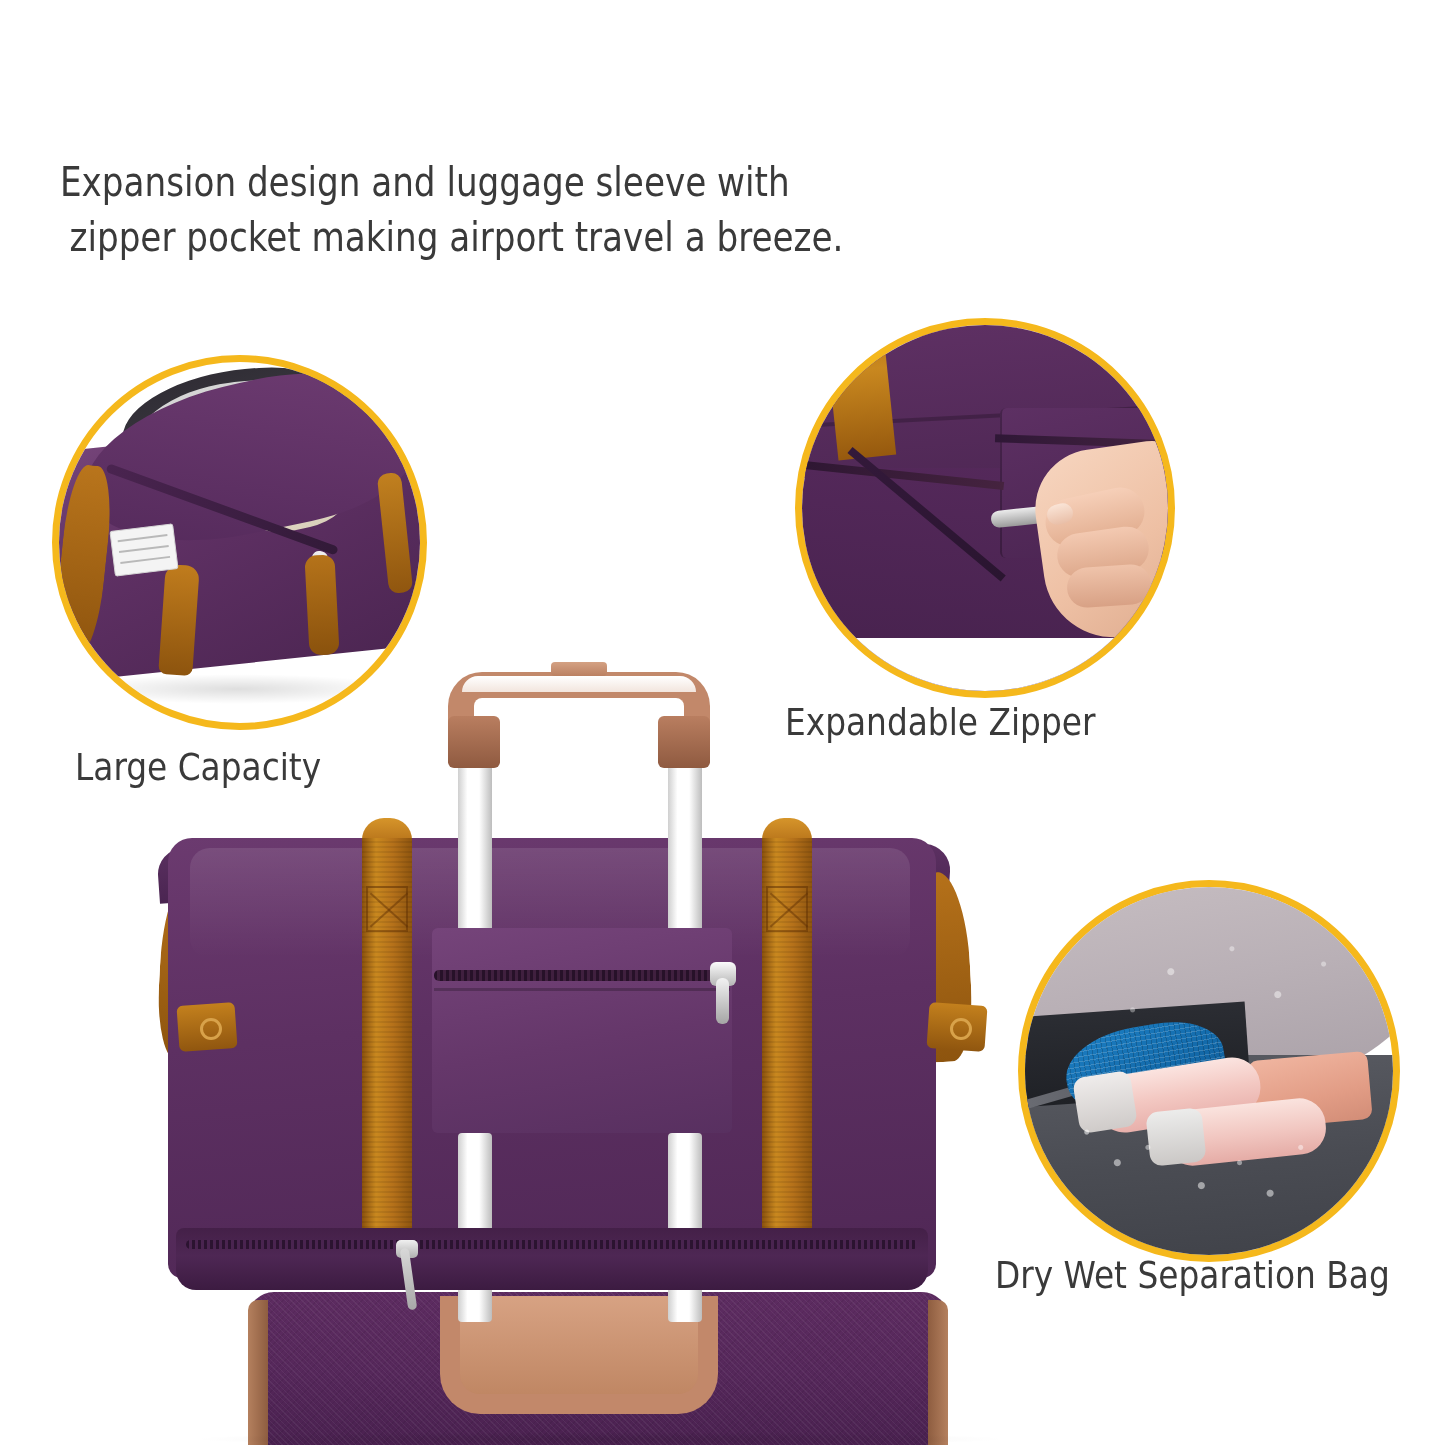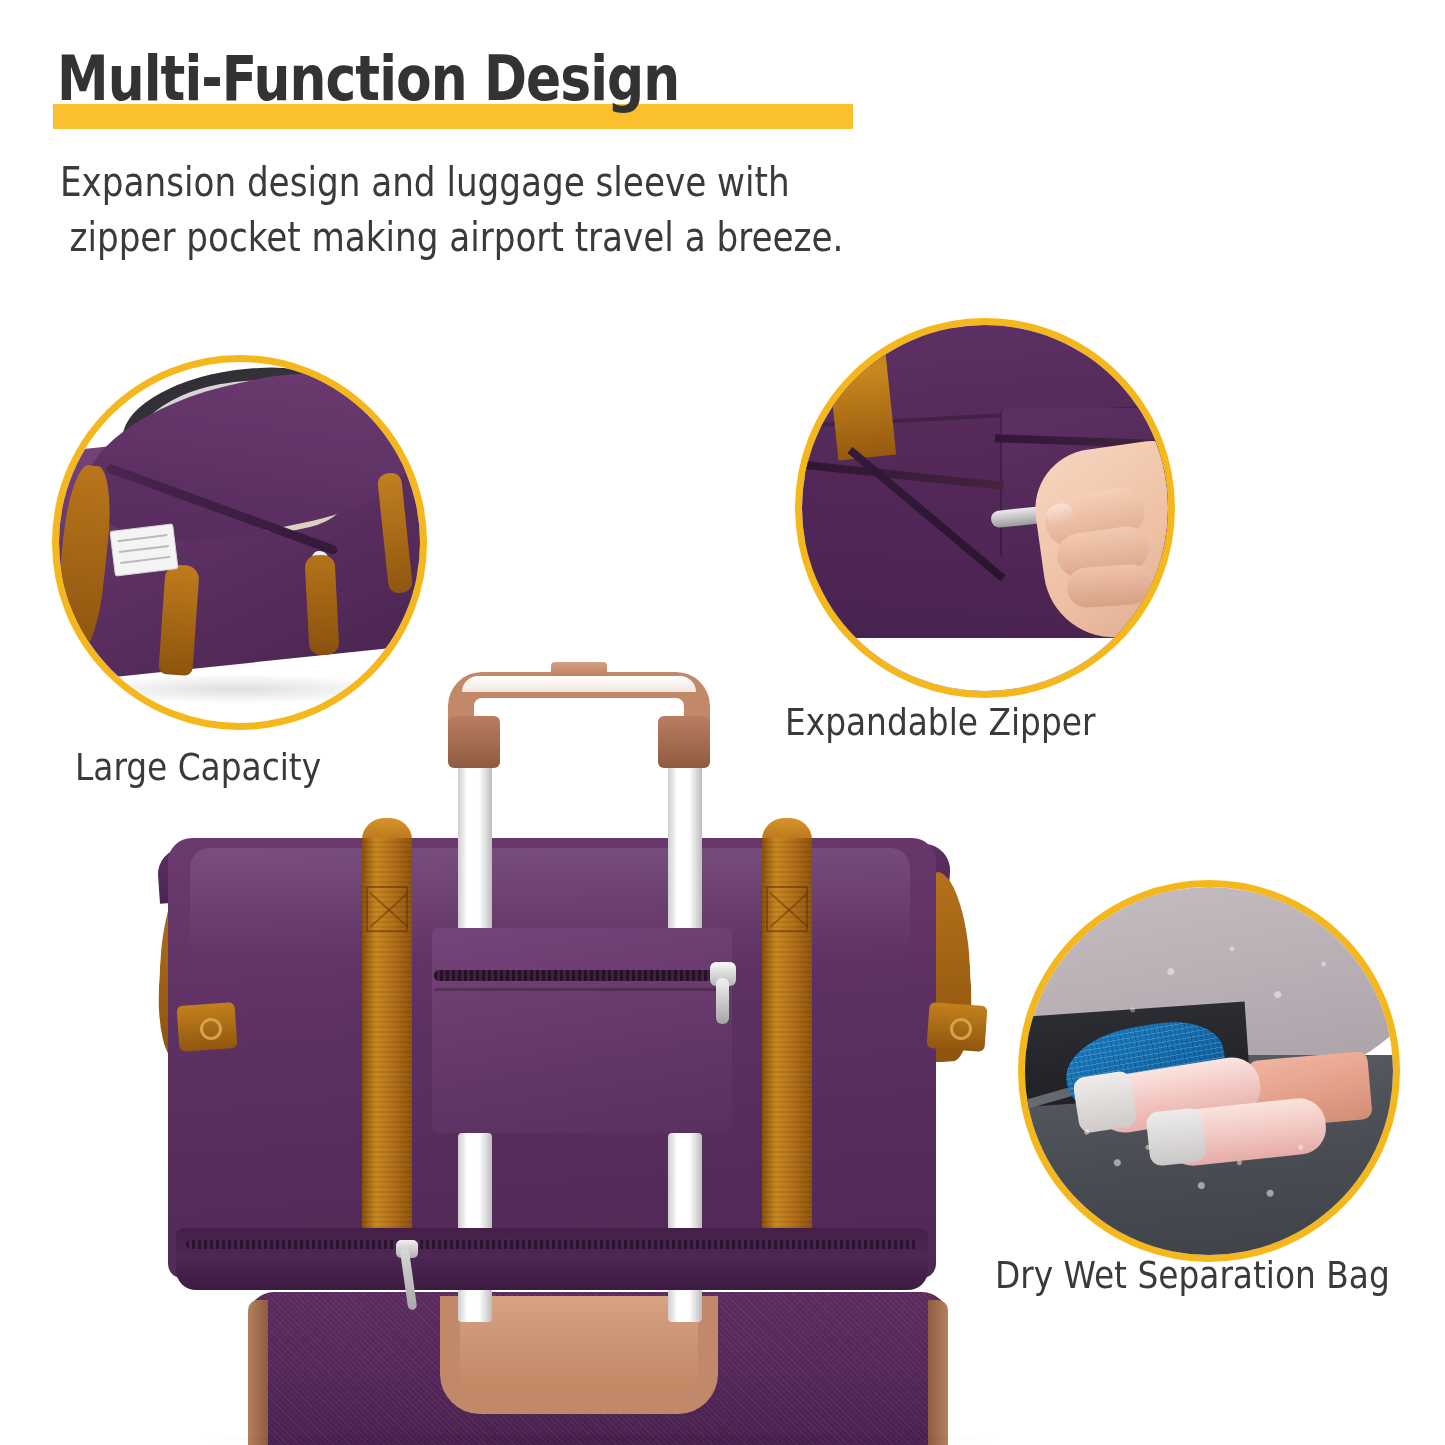--- a/index.html
+++ b/index.html
@@ -349,24 +349,20 @@
   }
 
   .ground{position:absolute;left:200px;top:1432px;width:800px;height:14px;
     background:radial-gradient(ellipse at center,rgba(0,0,0,.10),rgba(0,0,0,0) 72%);}
 </style>
 </head>
 <body>
 
 <div class="stage">
 
-  <div class="title-wrap">
-    <div class="title-hl"></div>
-    <div class="title">Multi-Function Design</div>
-  </div>
 
   <div class="subtitle">
     <span>Expansion design and luggage sleeve with</span>
     <span class="l2">zipper pocket making airport travel a breeze.</span>
   </div>
 
   <div id="main">
 
     <div class="case"></div>
     <div class="case-edgeL"></div>

